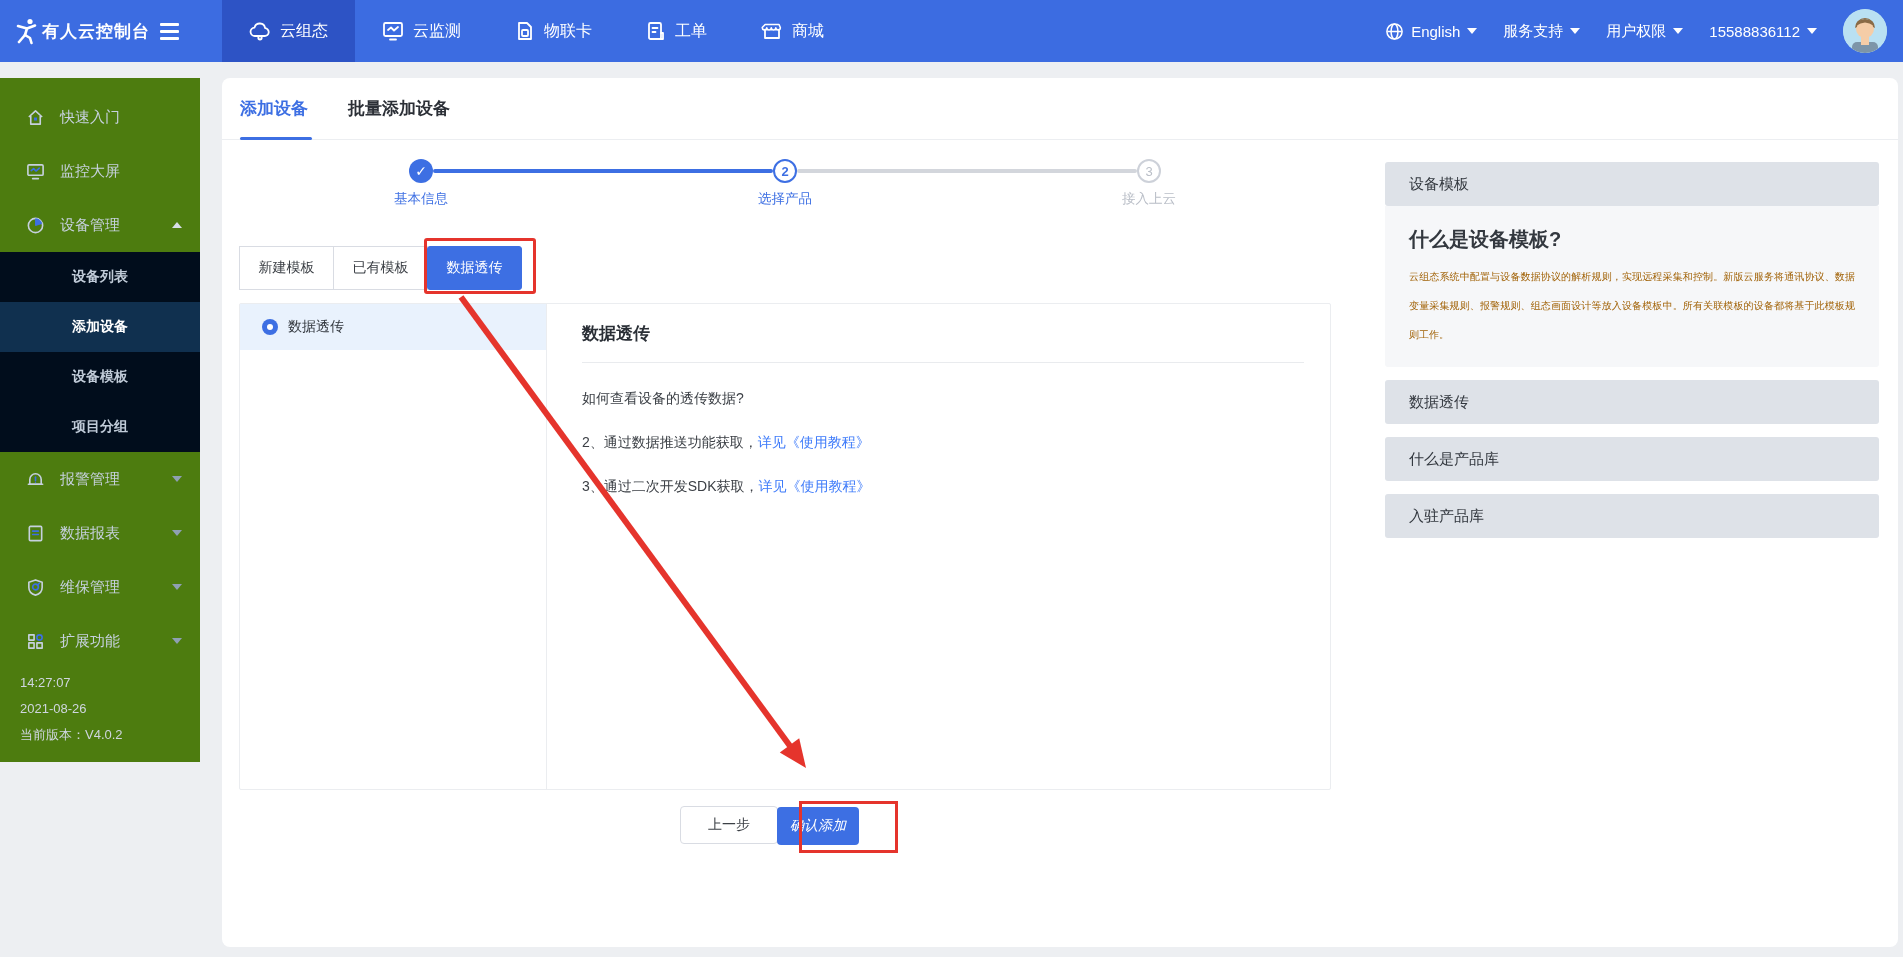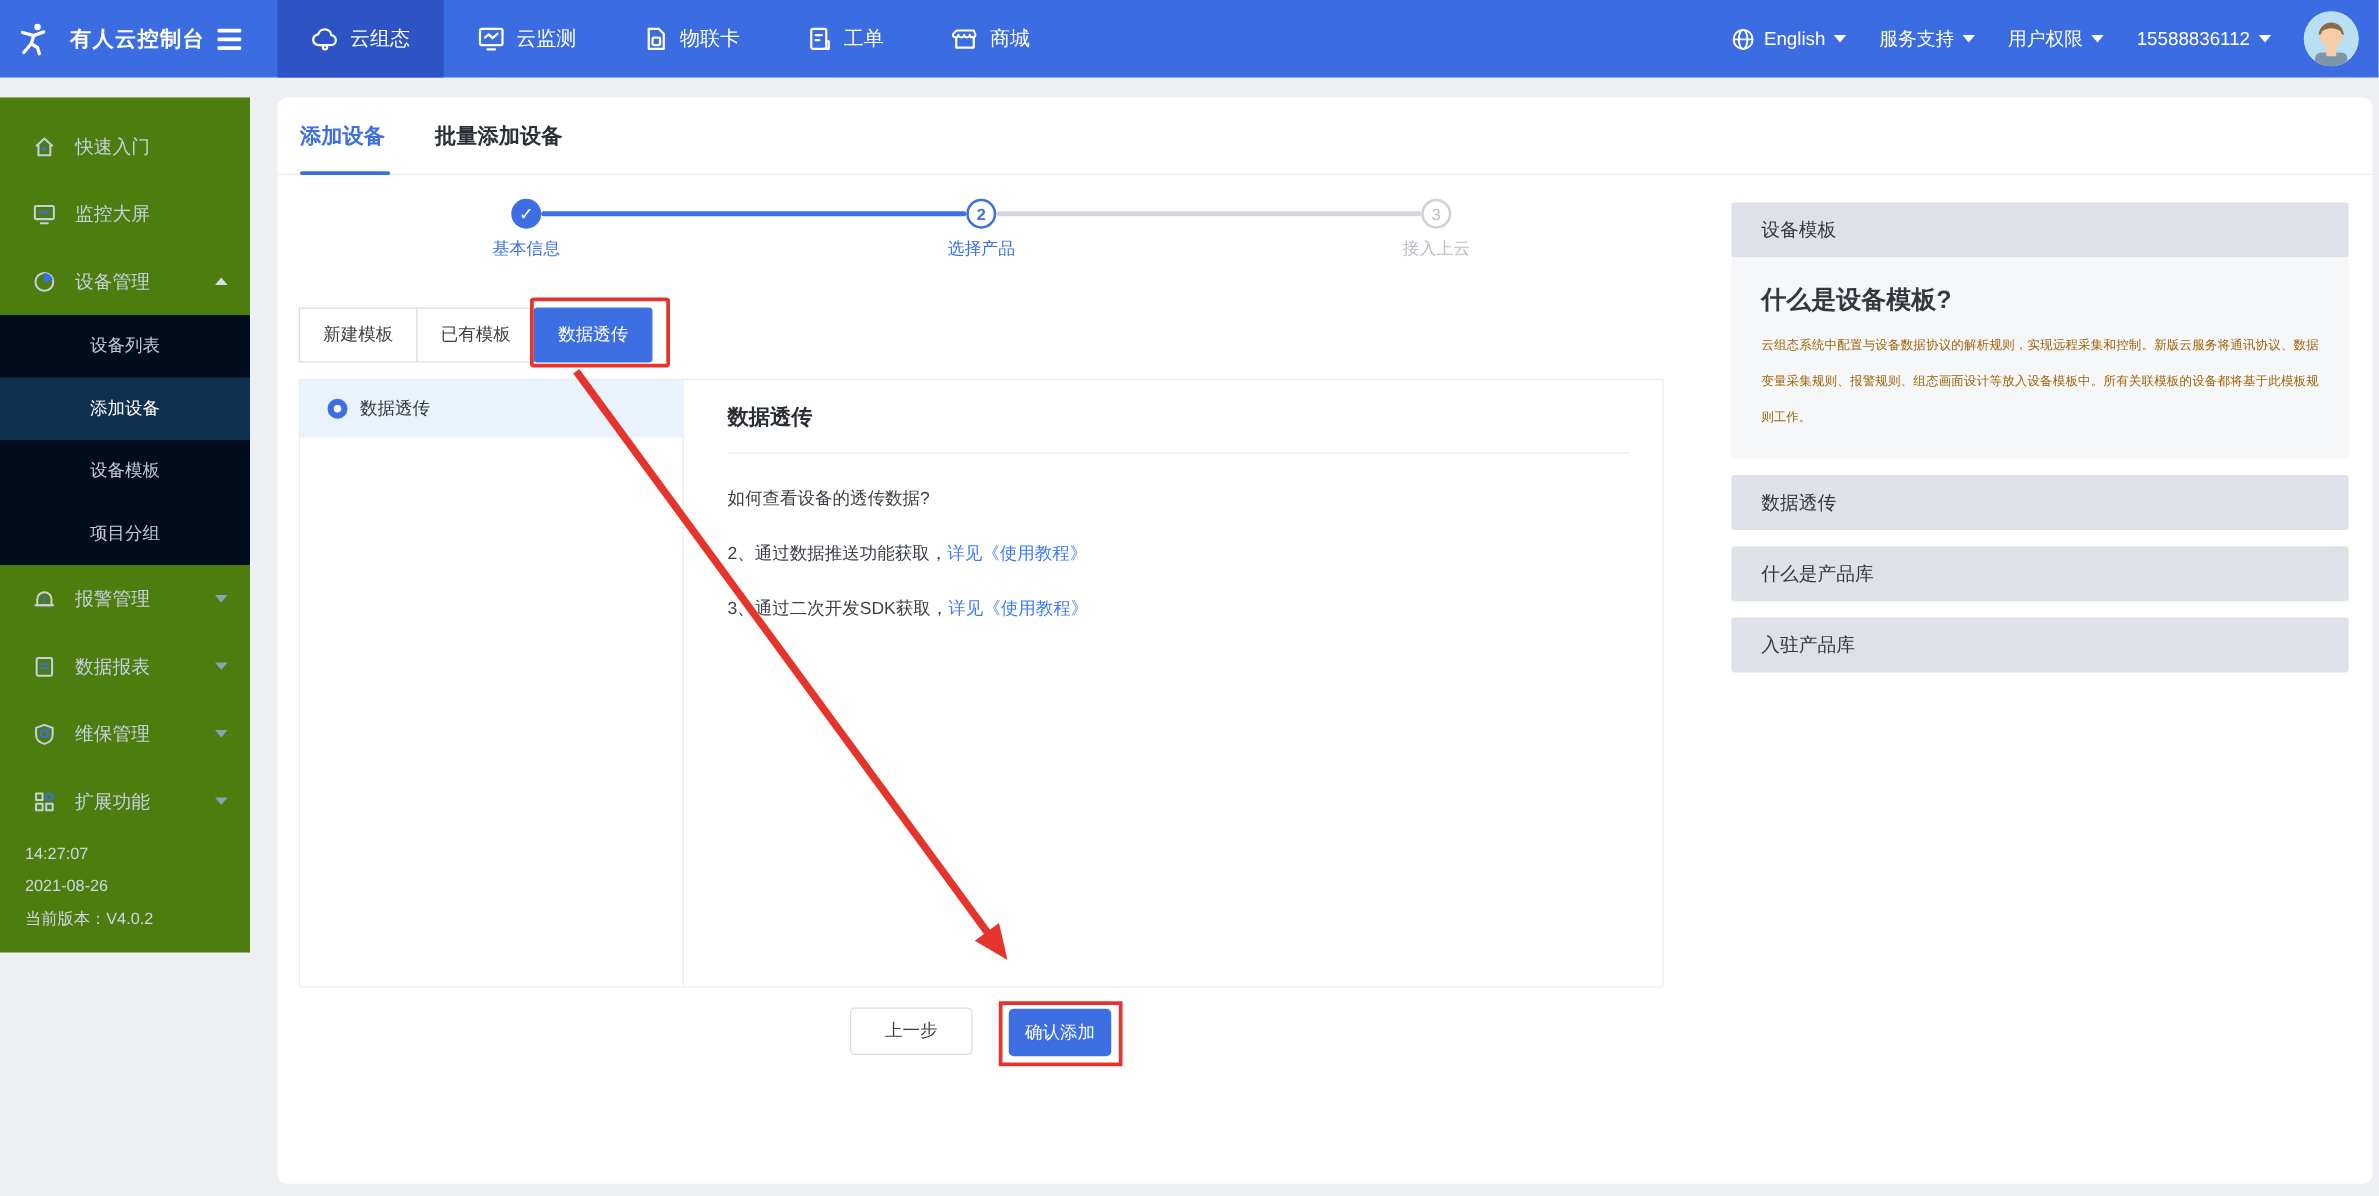--- a/index.html
+++ b/index.html
@@ -2,41 +2,41 @@
 <html><head>
 <meta charset="utf-8">
 <style>
   * { margin:0; padding:0; box-sizing:border-box; }
   html,body { width:1903px; height:957px; overflow:hidden; }
   body { font-family:"Liberation Sans","DejaVu Sans",sans-serif; background:#edeff2; position:relative; }
 
   
   .navbar { position:absolute; left:0; top:0; width:1903px; height:62px; background:#3c6ce1; display:flex; align-items:center; z-index:30; }
   .brand { position:absolute; left:0; top:0; width:200px; height:62px; display:flex; align-items:center; padding-left:14px; color:#fff; }
-  .brand-title { font-size:17px; font-weight:bold; margin-left:16px; letter-spacing:1px; }
+  .brand-title { font-size:17px; font-weight:bold; margin-left:2px; letter-spacing:1px; }
   .hamburger { margin-left:10px; display:flex; flex-direction:column; gap:4px; cursor:pointer; }
   .hamburger span { display:block; width:19px; height:3px; background:#fff; border-radius:1px; }
   .nav-items { position:absolute; left:222px; top:0; height:64px; display:flex; }
   .nav-item { height:62px; display:flex; align-items:center; gap:9px; padding:0 27px; color:#fff; font-size:16px; cursor:pointer; }
   .nav-item.active { background:#2d53c5; }
   .nav-item svg { display:block; }
   .nav-right { position:absolute; right:0; top:0; height:62px; display:flex; align-items:center; gap:26px; padding-right:16px; color:#fff; font-size:15px; }
   .nav-right .nr-item { display:flex; align-items:center; gap:7px; cursor:pointer; }
   .caret-down-w { width:0; height:0; border-left:5px solid transparent; border-right:5px solid transparent; border-top:6px solid #fff; display:inline-block; }
   .avatar { width:44px; height:44px; border-radius:50%; background:#b9e0f2; overflow:hidden; position:relative; cursor:pointer; }
 
   
   .sidebar { position:absolute; left:0; top:62px; width:200px; height:684px; background:#4d7c0f; color:#c6d1de; z-index:20;margin-top:16px; }
   .side-item { height:54px; display:flex; align-items:center; padding:0 18px 0 26px; font-size:15px; cursor:pointer; position:relative; }
   .side-item .lbl { margin-left:15px; }
   .side-item .spacer { flex:1; }
   .caret-down-g { width:0; height:0; border-left:5px solid transparent; border-right:5px solid transparent; border-top:6px solid #8fa0b3; }
   .caret-up-g { width:0; height:0; border-left:5px solid transparent; border-right:5px solid transparent; border-bottom:6px solid #d7dee6; }
   .submenu { background:#010d1c; }
-  .sub-item { height:50px; display:flex; align-items:center; padding-left:72px; font-size:14px; color:#c0cbd8; cursor:pointer; }
+  .sub-item { height:50px; display:flex; align-items:center; padding-left:72px; font-size:14px; color:#c0cbd8; cursor:pointer;font-weight:bold; }
   .sub-item.active { background:#10304f; color:#ffffff; }
   .side-footer { position:absolute; left:20px; bottom:14px; font-size:13px; color:#cfd6df; line-height:26px; }
 
   
   .card { position:absolute; left:222px; top:78px; width:1676px; height:869px; background:#fff; border-radius:8px; }
   .tabbar { position:absolute; left:0; top:0; width:100%; height:62px; border-bottom:1px solid #eceef1; }
   .page-tab { position:absolute; top:0; height:62px; line-height:62px; font-size:17px; font-weight:bold; cursor:pointer; }
   .page-tab.t1 { left:18px; color:#3d6fe3; }
   .page-tab.t2 { left:126px; color:#2b2f36; }
   .tab-underline { position:absolute; left:18px; top:59px; width:72px; height:3px; background:#3d6fe3; border-radius:2px; }
@@ -69,21 +69,21 @@
   .radio-label { margin-left:10px; font-size:14px; color:#33383f; }
   .panel-content { flex:1; padding:18px 26px 0 35px; }
   .panel-title { font-size:17px; font-weight:bold; color:#2a2f36; }
   .panel-divider { height:1px; background:#e9ebee; margin-top:17px; }
   .panel-question { margin-top:27px; font-size:14px; color:#3c4046; }
   .panel-item { margin-top:26px; font-size:14px; color:#3c4046; }
   .panel-item a { color:#3e7bfa; text-decoration:none; cursor:pointer; }
 
   
   .btn-prev { position:absolute; left:458px; top:728px; width:98px; height:38px; background:#fff; border:1px solid #d9dce3; border-radius:4px; font-size:14px; color:#3c4046; cursor:pointer; }
-  .btn-confirm { position:absolute; left:585px; top:729px; width:82px; height:38px; background:#3d6fe3; border:none; border-radius:4px; font-size:14px; color:#fff; cursor:pointer; }
+  .btn-confirm { position:absolute; left:555px; top:729px; width:82px; height:38px; background:#3d6fe3; border:none; border-radius:4px; font-size:14px; color:#fff; cursor:pointer;font-style:italic; }
 
   
   .red-box { position:absolute; border:3px solid #e5342c; z-index:40; pointer-events:none; }
   .red-box.tpl { left:202px; top:160px; width:112px; height:56px; border-radius:3px; }
   .red-box.confirm { left:577px; top:723px; width:99px; height:52px; }
   .arrow-overlay { position:absolute; left:0; top:0; z-index:41; pointer-events:none; }
 
   
   .help-col { position:absolute; left:1163px; top:84px; width:494px; }
   .help-header { height:44px; background:#dee2e8; border-radius:3px; display:flex; align-items:center; padding-left:24px; font-size:15px; color:#33383f; cursor:pointer; }

